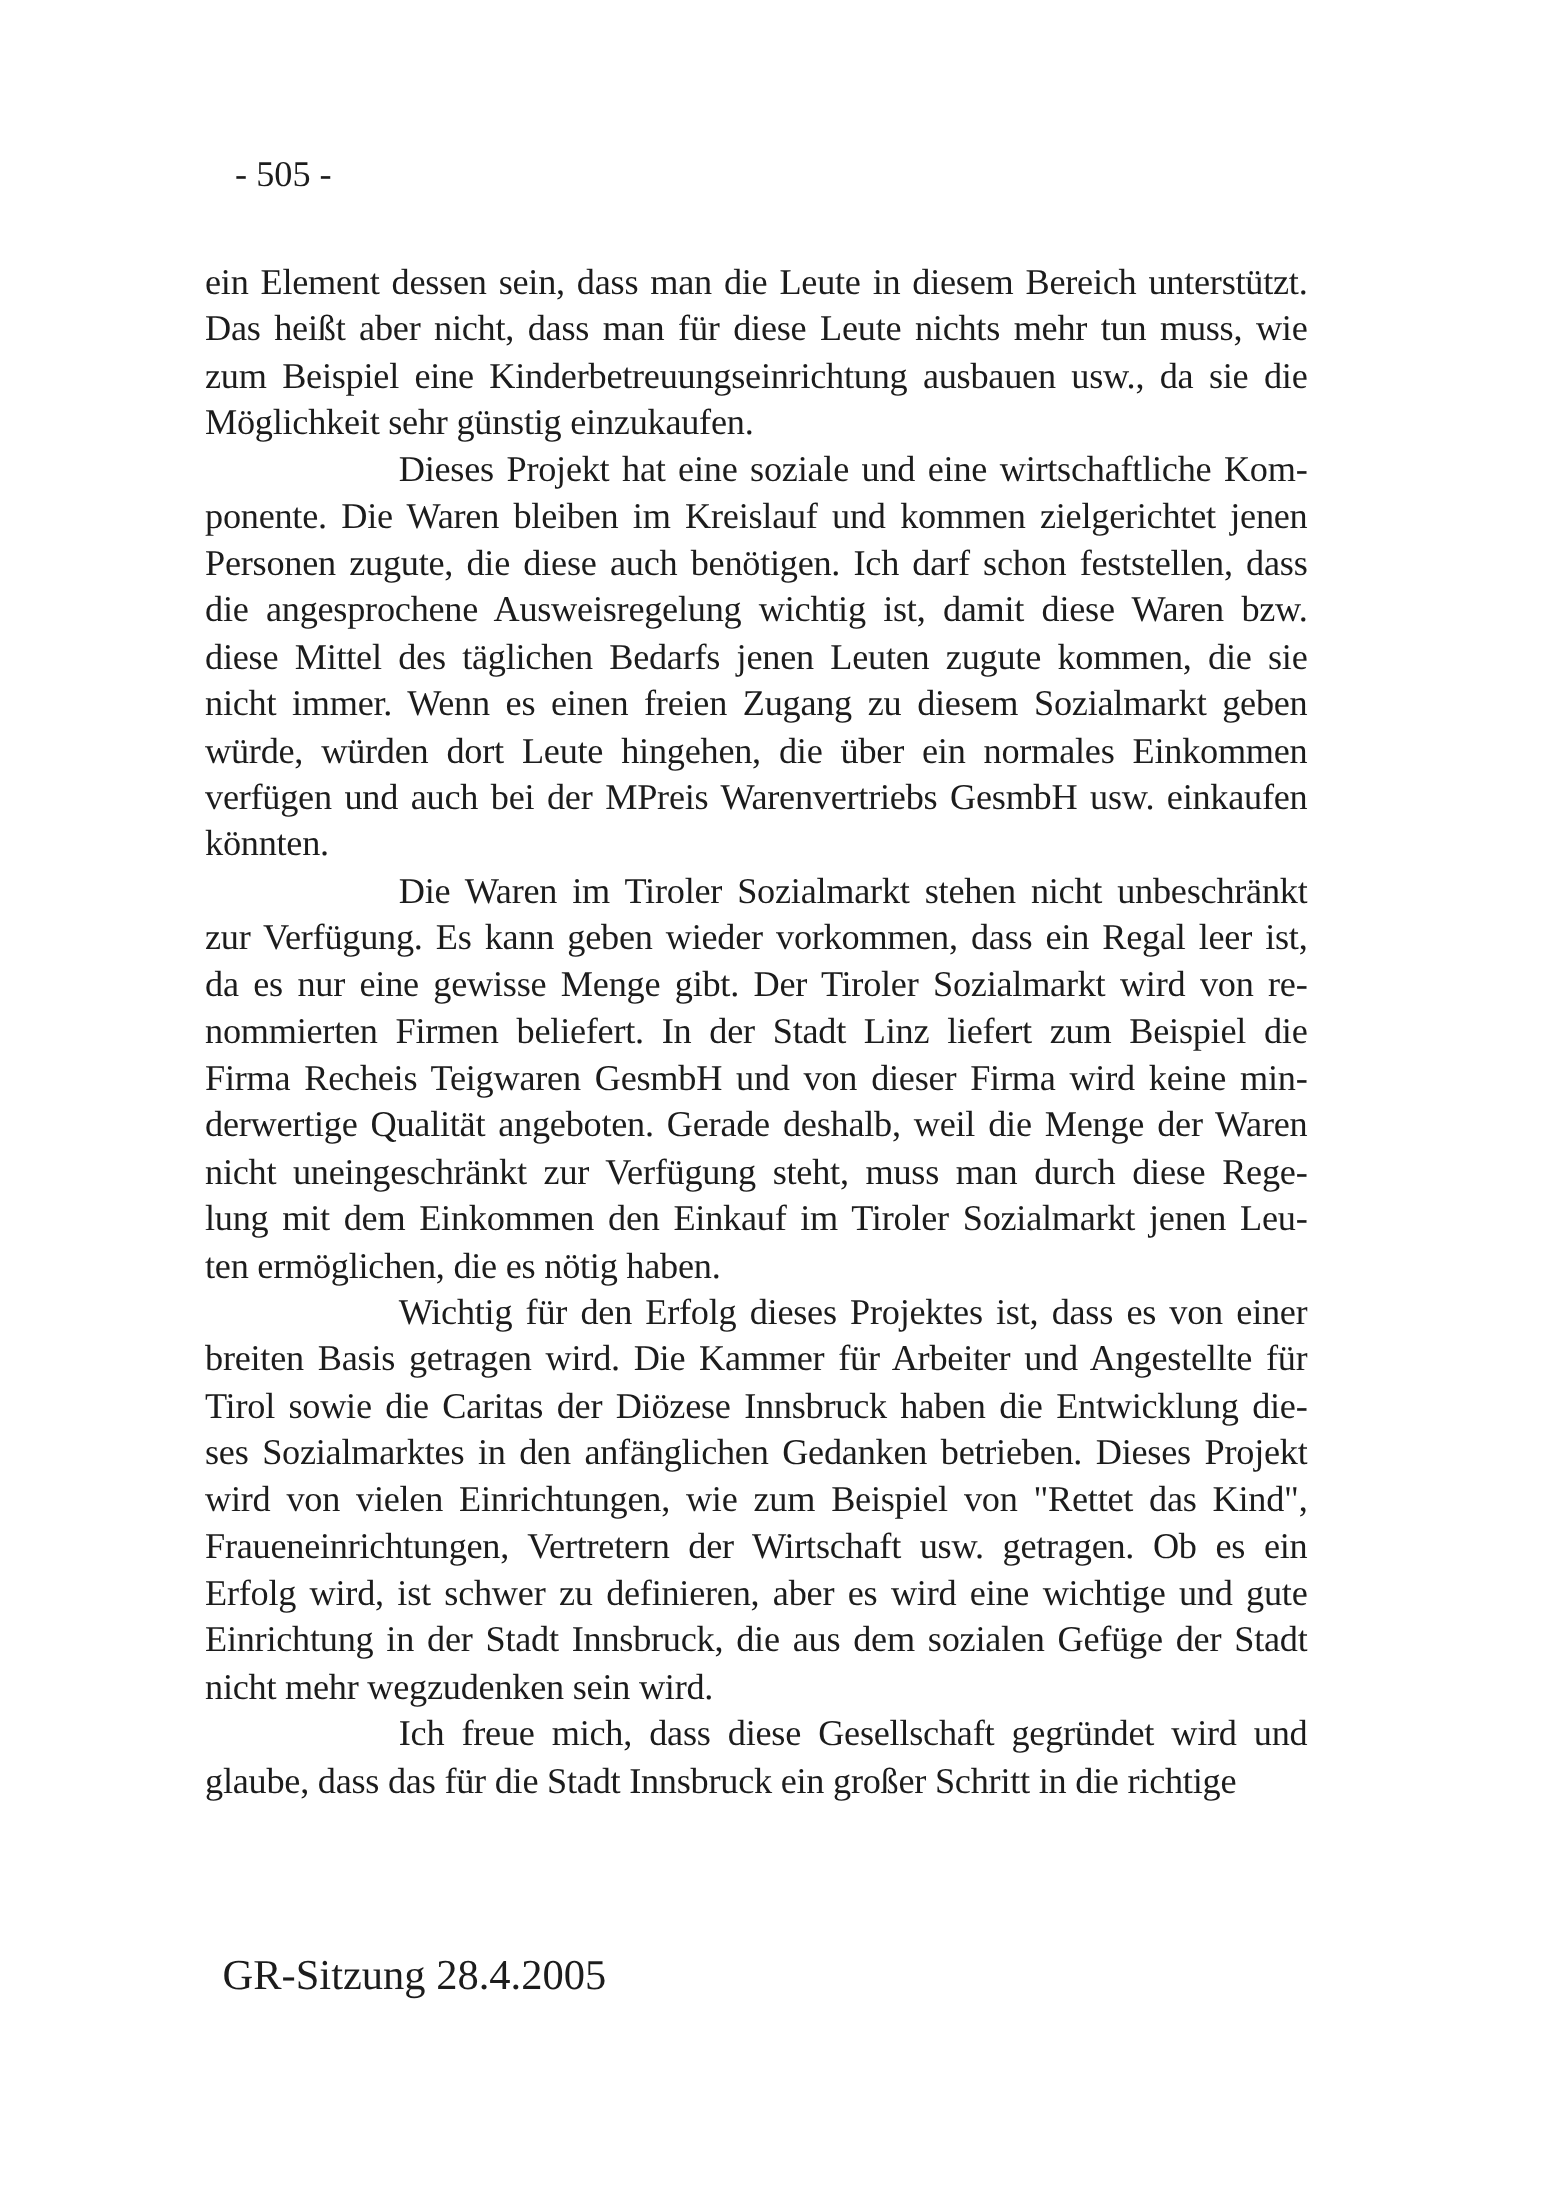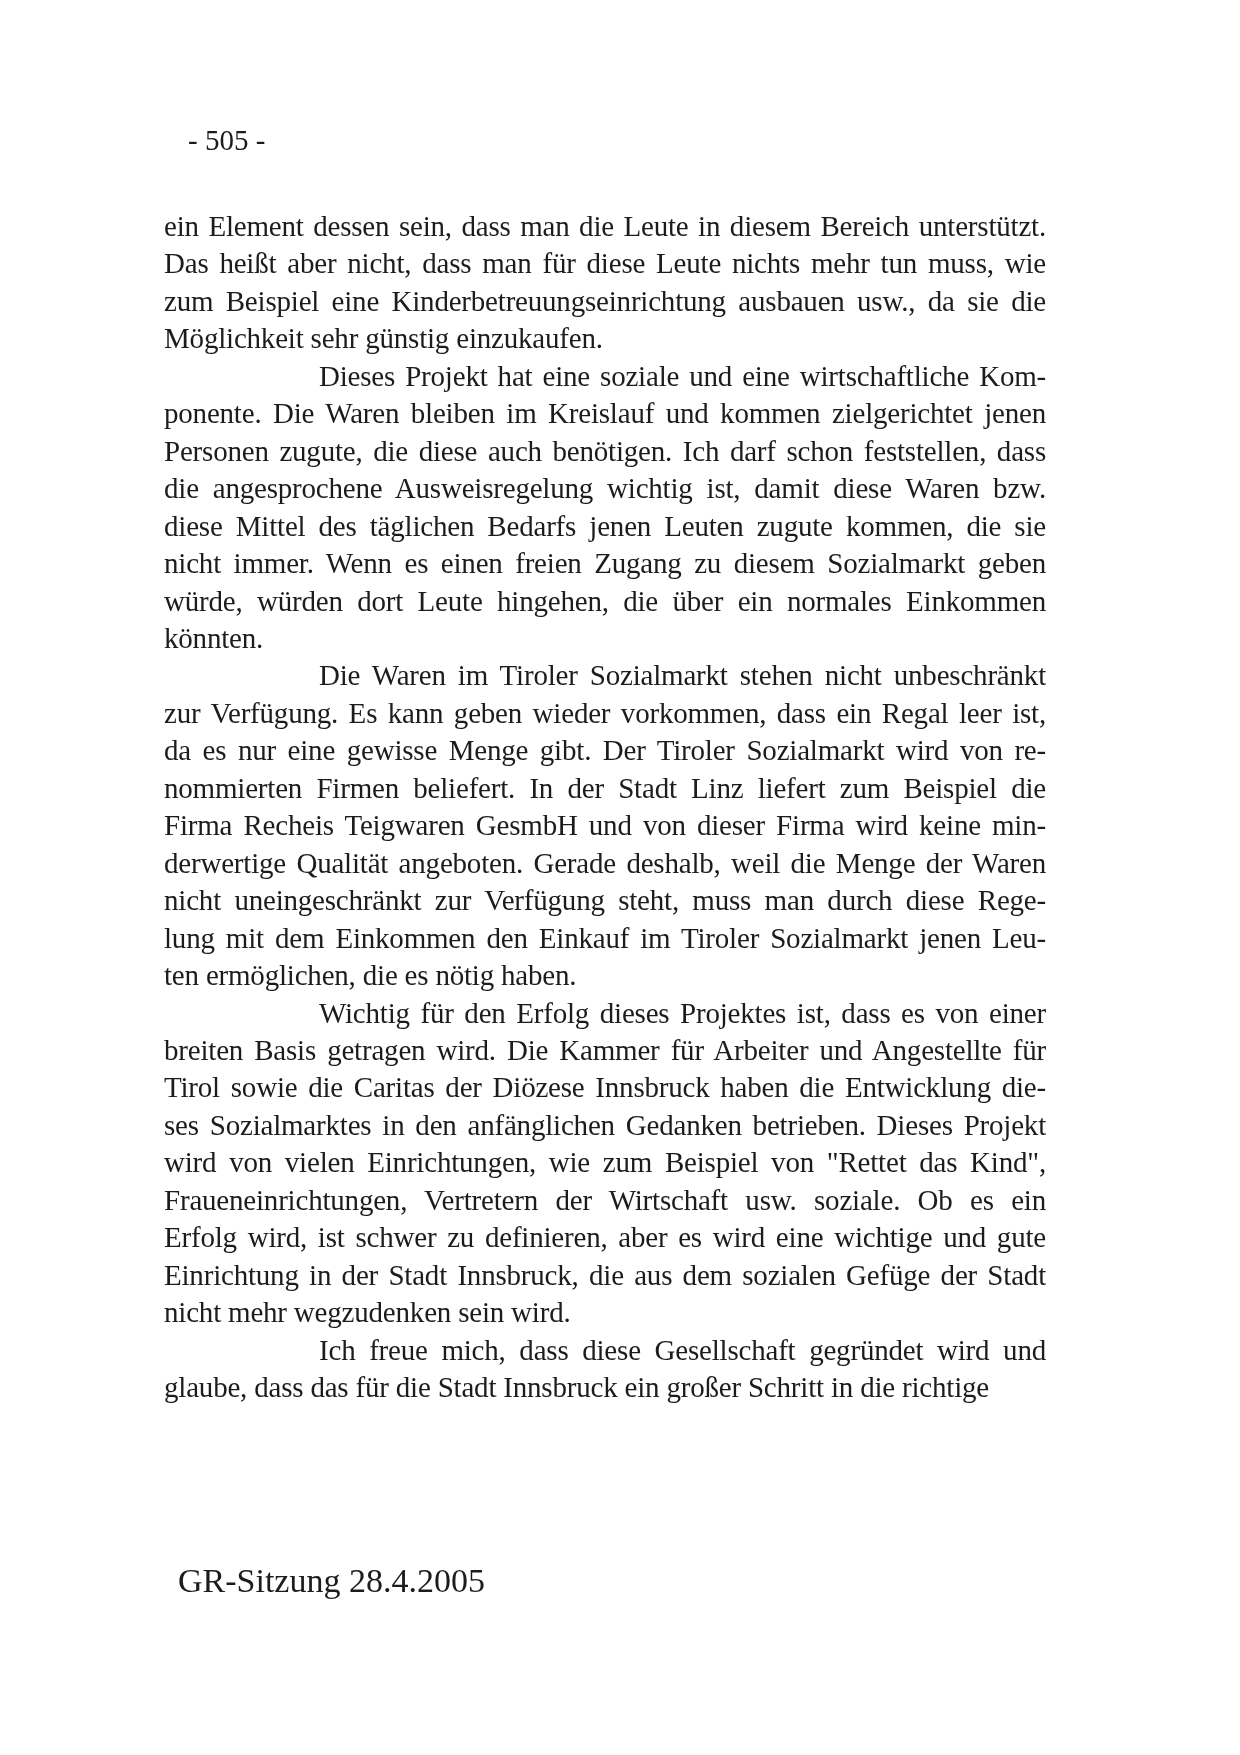--- a/index.html
+++ b/index.html
@@ -66,36 +66,37 @@
       <div class="line">Das heißt aber nicht, dass man für diese Leute nichts mehr tun muss, wie</div>
       <div class="line">zum Beispiel eine Kinderbetreuungseinrichtung ausbauen usw., da sie die</div>
       <div class="line last">Möglichkeit sehr günstig einzukaufen.</div>
       <div class="line indent">Dieses Projekt hat eine soziale und eine wirtschaftliche Kom-</div>
       <div class="line">ponente. Die Waren bleiben im Kreislauf und kommen zielgerichtet jenen</div>
       <div class="line">Personen zugute, die diese auch benötigen. Ich darf schon feststellen, dass</div>
       <div class="line">die angesprochene Ausweisregelung wichtig ist, damit diese Waren bzw.</div>
       <div class="line">diese Mittel des täglichen Bedarfs jenen Leuten zugute kommen, die sie</div>
       <div class="line">nicht immer. Wenn es einen freien Zugang zu diesem Sozialmarkt geben</div>
       <div class="line">würde, würden dort Leute hingehen, die über ein normales Einkommen</div>
+      <div class="line">verfügen und auch bei der MPreis Warenvertriebs GesmbH usw. einkaufen</div>
       <div class="line last">könnten.</div>
       <div class="line indent">Die Waren im Tiroler Sozialmarkt stehen nicht unbeschränkt</div>
       <div class="line">zur Verfügung. Es kann geben wieder vorkommen, dass ein Regal leer ist,</div>
       <div class="line">da es nur eine gewisse Menge gibt. Der Tiroler Sozialmarkt wird von re-</div>
       <div class="line">nommierten Firmen beliefert. In der Stadt Linz liefert zum Beispiel die</div>
       <div class="line">Firma Recheis Teigwaren GesmbH und von dieser Firma wird keine min-</div>
       <div class="line">derwertige Qualität angeboten. Gerade deshalb, weil die Menge der Waren</div>
       <div class="line">nicht uneingeschränkt zur Verfügung steht, muss man durch diese Rege-</div>
       <div class="line">lung mit dem Einkommen den Einkauf im Tiroler Sozialmarkt jenen Leu-</div>
       <div class="line last">ten ermöglichen, die es nötig haben.</div>
       <div class="line indent">Wichtig für den Erfolg dieses Projektes ist, dass es von einer</div>
       <div class="line">breiten Basis getragen wird. Die Kammer für Arbeiter und Angestellte für</div>
       <div class="line">Tirol sowie die Caritas der Diözese Innsbruck haben die Entwicklung die-</div>
       <div class="line">ses Sozialmarktes in den anfänglichen Gedanken betrieben. Dieses Projekt</div>
       <div class="line">wird von vielen Einrichtungen, wie zum Beispiel von "Rettet das Kind",</div>
-      <div class="line">Fraueneinrichtungen, Vertretern der Wirtschaft usw. soziale. Ob es ein</div>
+      <div class="line">Fraueneinrichtungen, Vertretern der Wirtschaft usw. getragen. Ob es ein</div>
       <div class="line">Erfolg wird, ist schwer zu definieren, aber es wird eine wichtige und gute</div>
       <div class="line">Einrichtung in der Stadt Innsbruck, die aus dem sozialen Gefüge der Stadt</div>
       <div class="line last">nicht mehr wegzudenken sein wird.</div>
       <div class="line indent">Ich freue mich, dass diese Gesellschaft gegründet wird und</div>
       <div class="line last">glaube, dass das für die Stadt Innsbruck ein großer Schritt in die richtige</div>
     </div>
 
   <div class="page-footer">GR-Sitzung 28.4.2005</div>
 </div>
 

